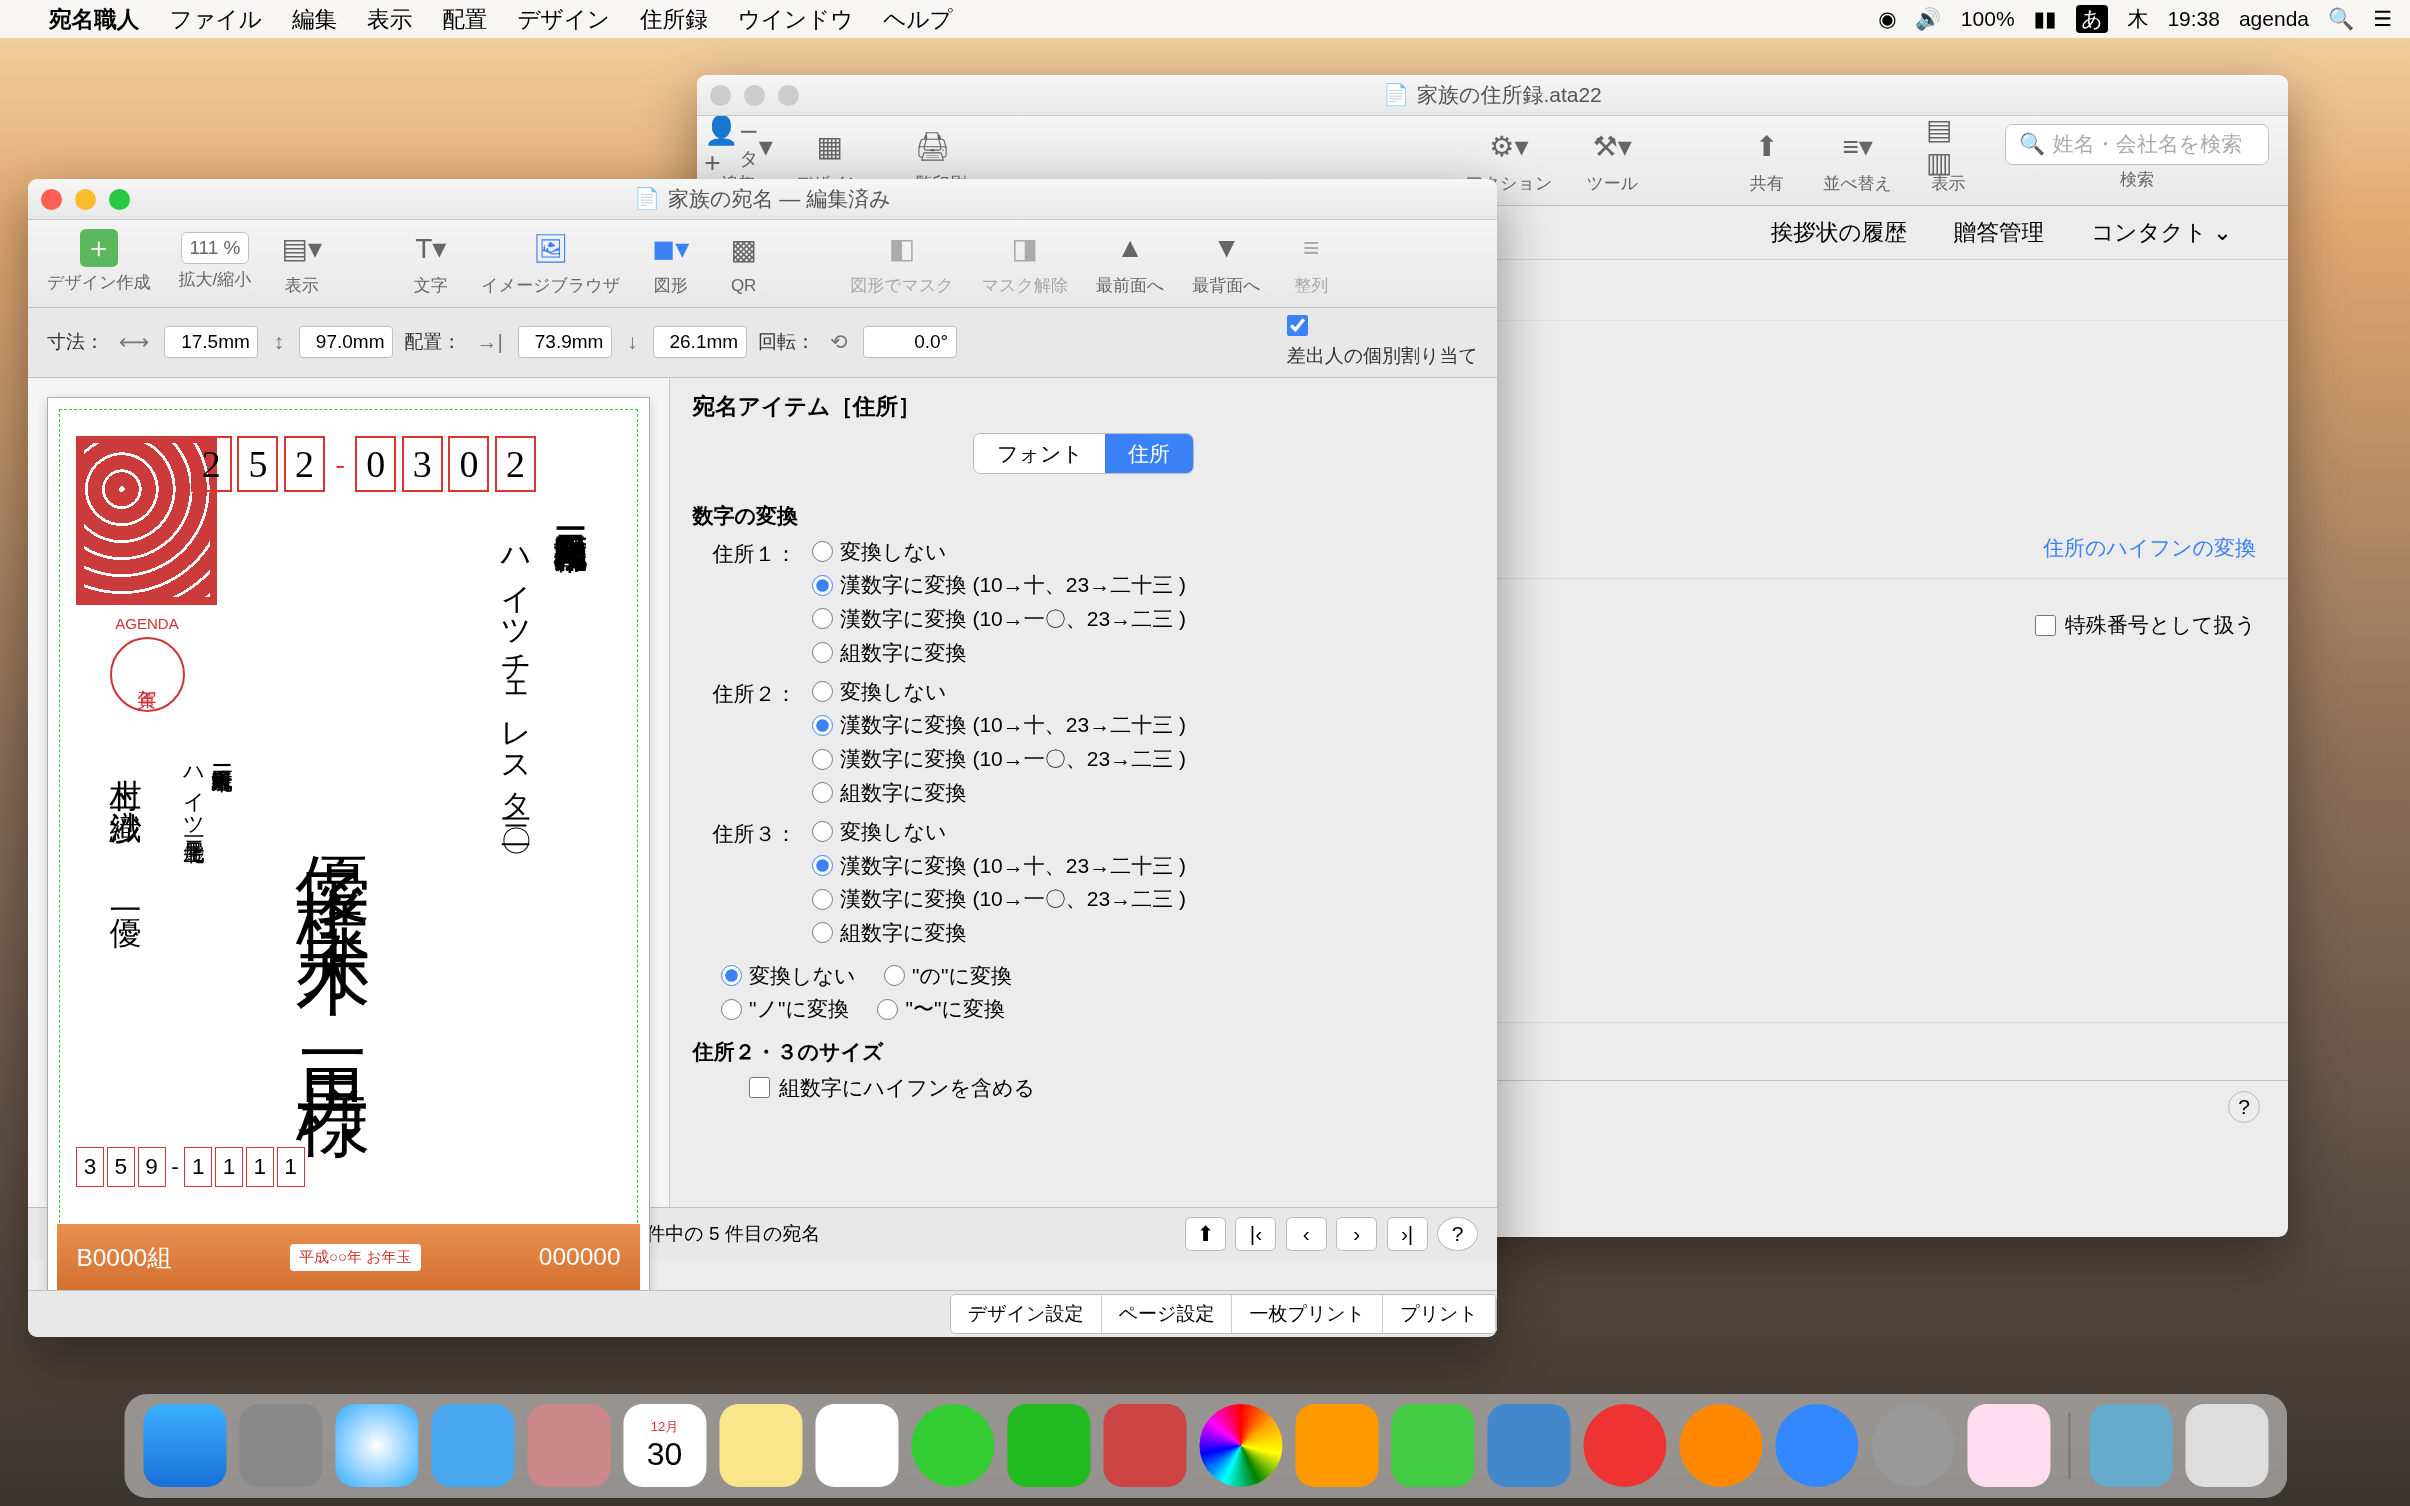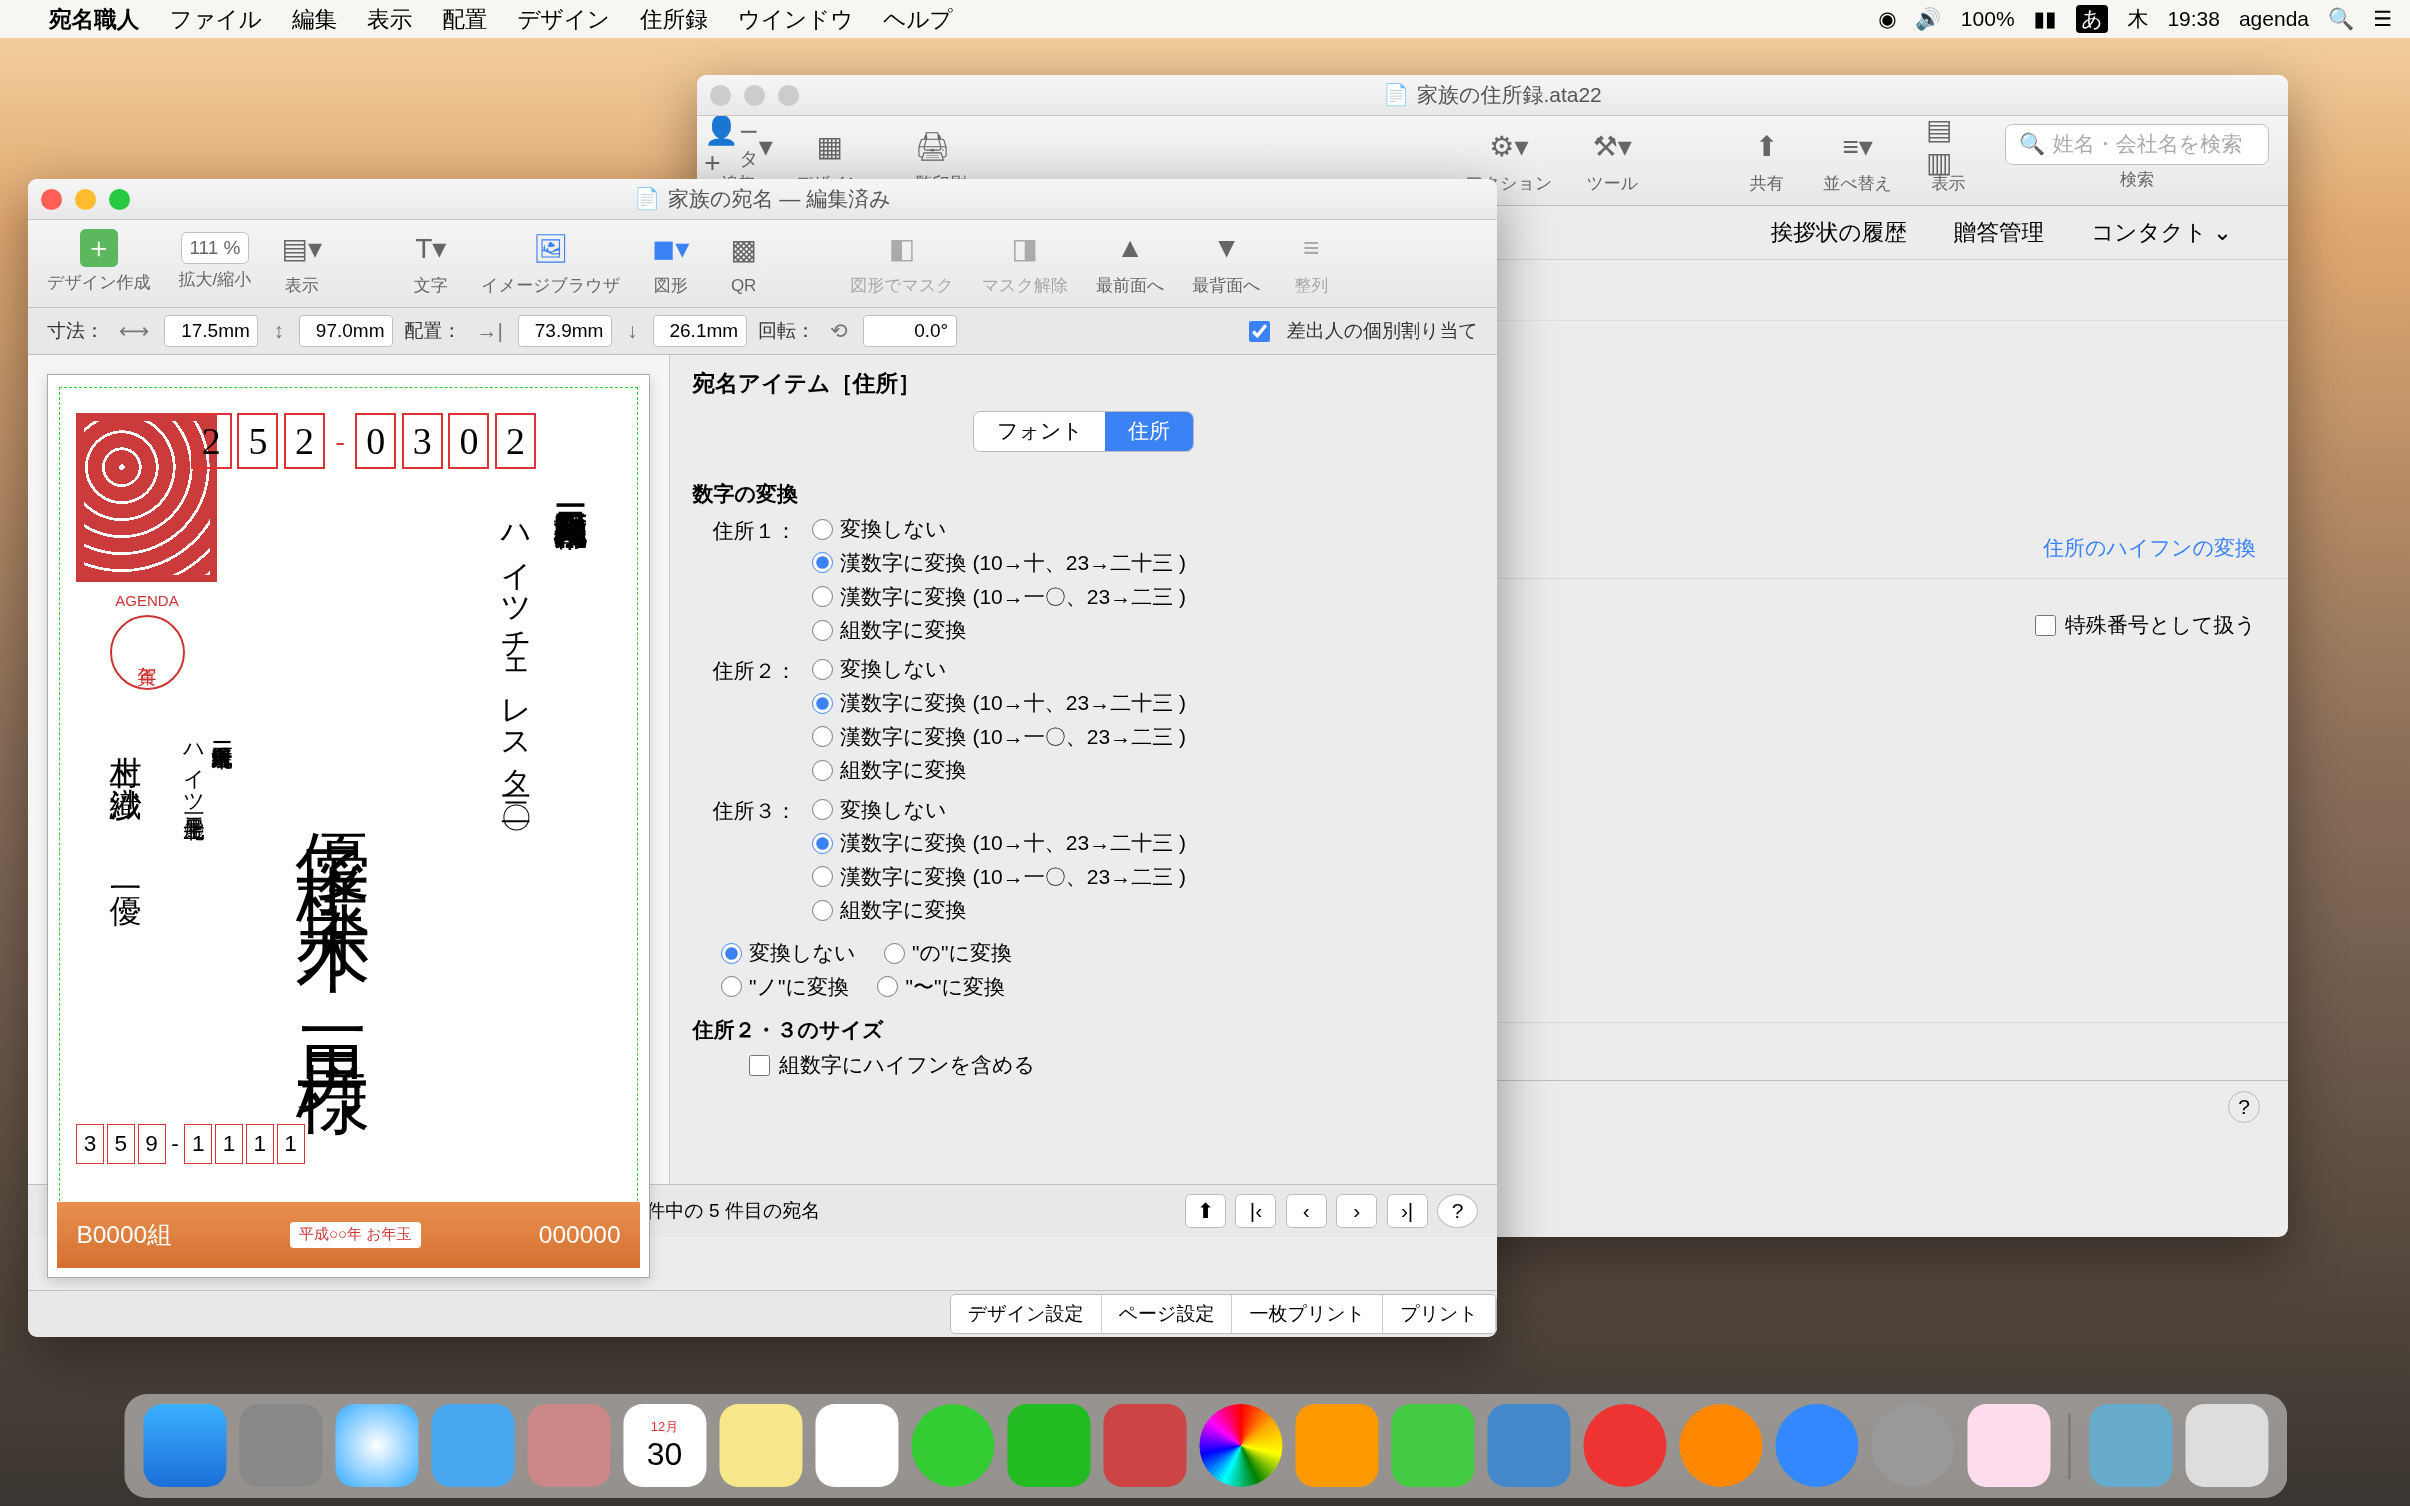--- a/index.html
+++ b/index.html
@@ -20,21 +20,21 @@
 .titem { display:flex; flex-direction:column; align-items:center; gap:3.8px; font-size:17px; color:#666; }
 .titem .ico { width:45px; height:45px; display:flex; align-items:center; justify-content:center; font-size:28px; color:#666; }
 .titem .ico.green { background:#5cb85c; color:#fff; border-radius:5.6px; width:38px; height:38px; }
 .titem .ico.blue { color:#3b82f6; }
 .tinput { background:#fff; border:0.9px solid #c0c0c0; border-radius:5.6px; padding:3.8px 7.5px; font-size:19px; text-align:center; }
 
 .rulerbar { display:flex; align-items:center; padding:7.5px 19px; gap:11.3px; background:#e8e8e8; border-bottom:0.9px solid #c0c0c0; font-size:19px; }
 .rulerbar .lbl { color:#333; }
 .rulerbar .val { background:#fff; border:0.9px solid #c0c0c0; border-radius:3.8px; padding:3.8px 7.5px; min-width:94px; text-align:right; }
 .rulerbar .ico { color:#777; font-size:21px; padding:0 3.8px; }
-.rulerbar .chk { margin-left:auto; display:flex; align-items:center; gap:17px; color:#333; }
+.rulerbar .chk { margin-left:auto; display:flex; align-items:flex-start; gap:7px; color:#333;flex-direction:column; }
 
 .canvas { background:#f5f5f5; display:flex; }
 .preview { padding:19px; }
 .postcard { width:603px; height:904px; background:#fff; border:0.9px solid #aaa; box-shadow:0 3.8px 11.3px rgba(0,0,0,0.15); position:relative; }
 .postcard .guide { position:absolute; inset:11.3px; border:0.9px dashed #3c3; }
 .zipboxes { position:absolute; top:38px; right:113px; display:flex; gap:5.6px; }
 .zipboxes span { width:41px; height:56px; border:2.8px solid #d33; display:flex; align-items:center; justify-content:center; font-size:38px; color:#000; font-family:serif; }
 .zipboxes .dash { border:none; width:19px; font-size:28px; color:#d33; }
 .stamp { position:absolute; top:38px; left:28px; width:141px; height:169px; background:#cc3b3b; }
 .stamp::after{content:"";position:absolute;inset:7.5px;background:repeating-radial-gradient(circle at 30% 30%,#fff 0 2.8px,transparent 2.8px 17px);}

